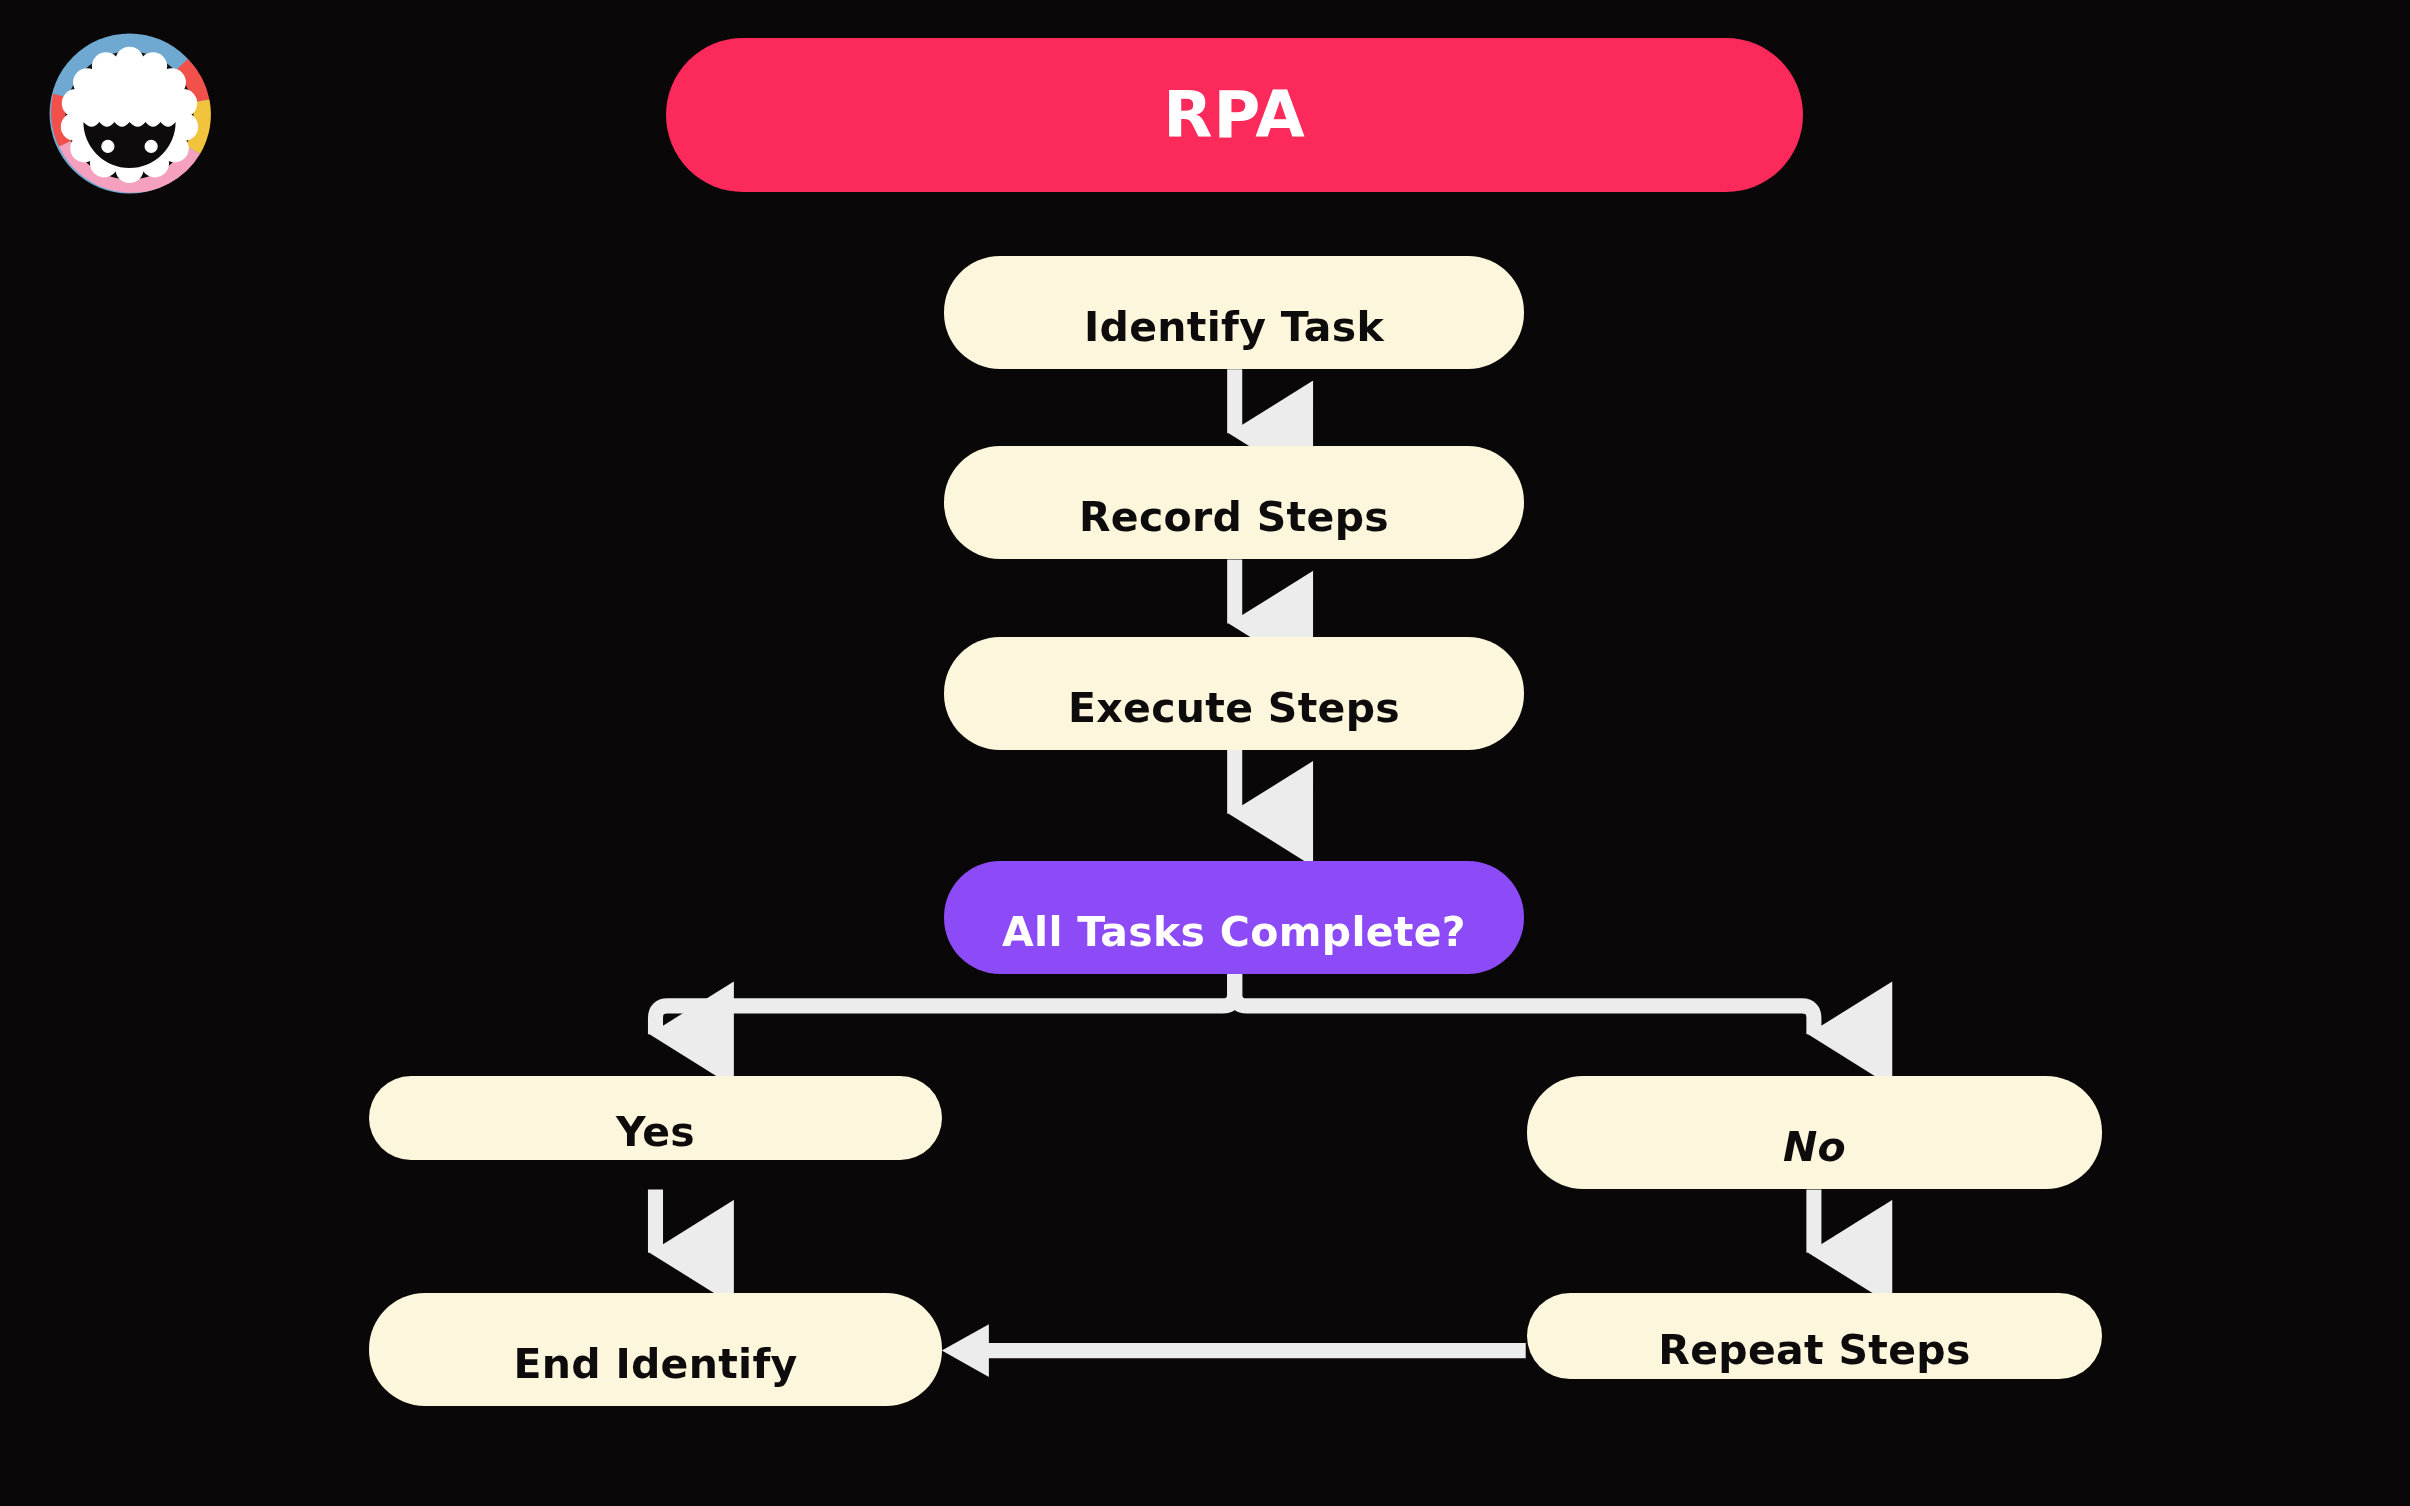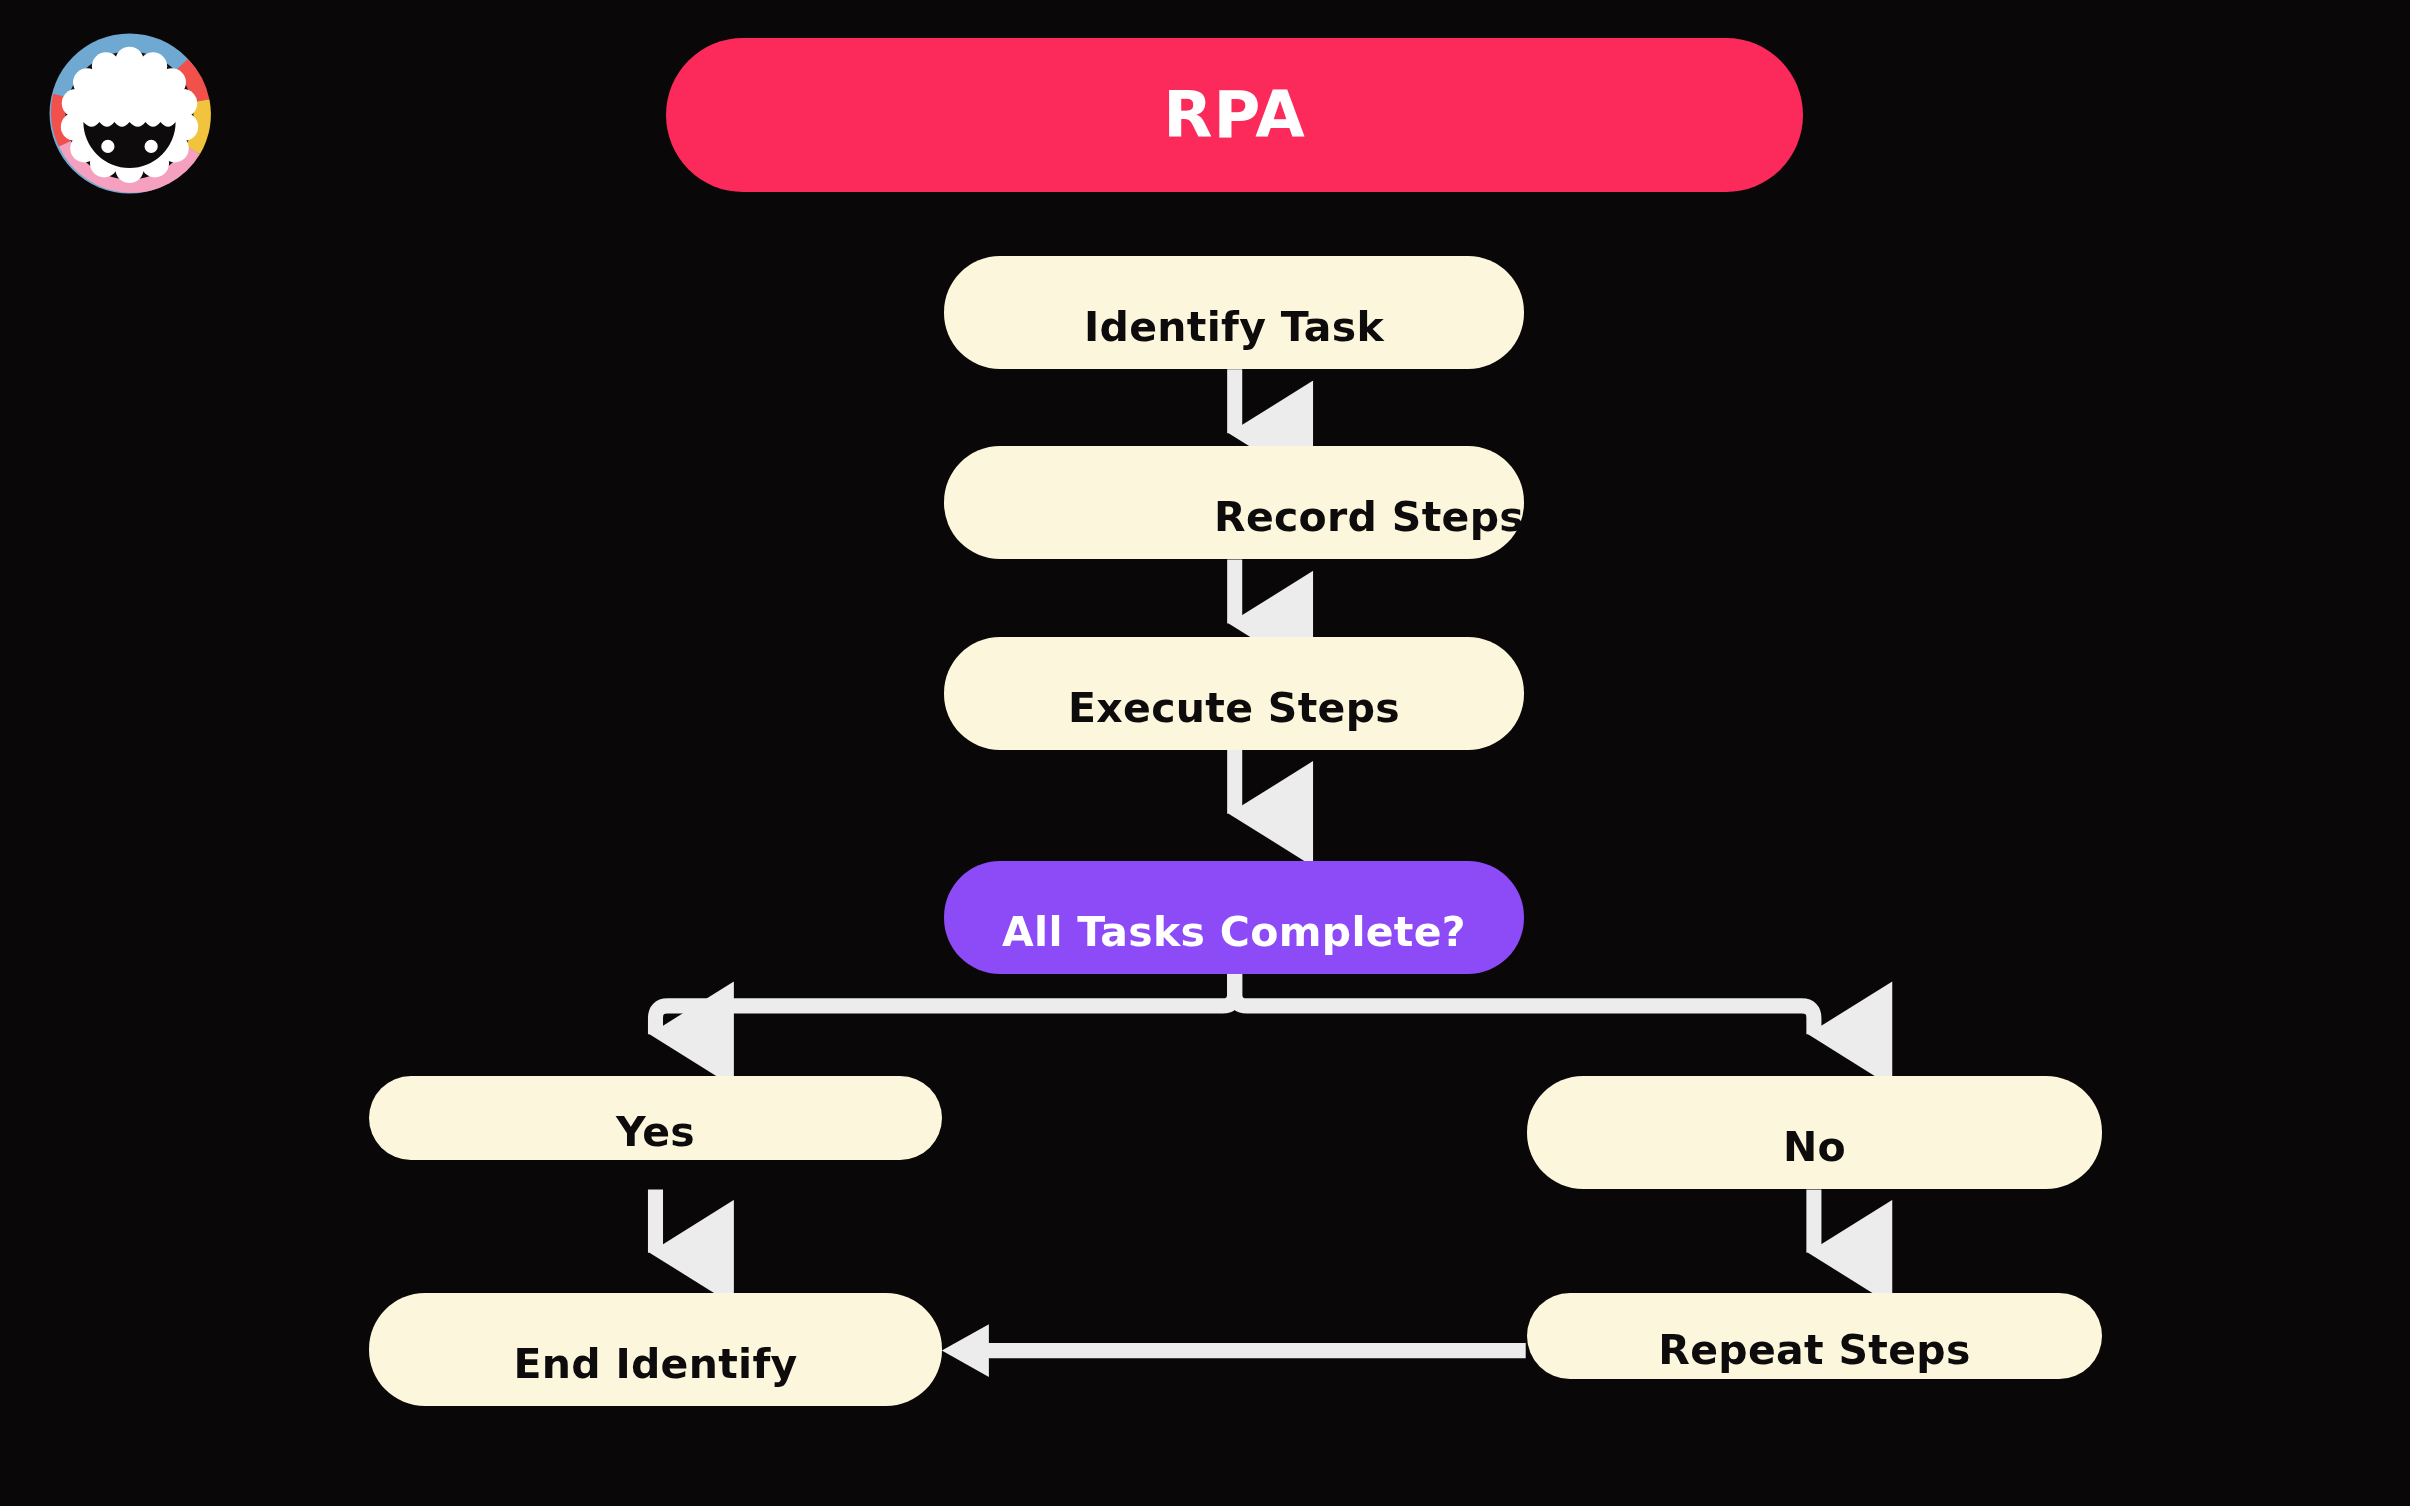--- a/index.html
+++ b/index.html
@@ -176,37 +176,37 @@
         <path d="M1620 1434 L1048 1434" stroke="#ECECEC" stroke-width="16" fill="none"></path>
         <path d="M1000 1434 L1050 1406 L1050 1462 Z" fill="#ECECEC"></path>
       </g>
     </svg>
   </div>
 
   <div class="node cream" style="left:944px; top:256px; width:580px; height:113px;">
     <span class="node-label">Identify Task</span>
   </div>
 
-  <div class="node cream" style="left:944px; top:446px; width:580px; height:113px;justify-content:flex-end;">
+  <div class="node cream" style="left:944px; top:446px; width:580px; height:113px;">
     <span class="node-label">Record Steps</span>
   </div>
 
   <div class="node cream" style="left:944px; top:637px; width:580px; height:113px;">
     <span class="node-label">Execute Steps</span>
   </div>
 
   <div class="node decision" style="left:944px; top:861px; width:580px; height:113px;">
     <span class="node-label">All Tasks Complete?</span>
   </div>
 
   <div class="node cream" style="left:369px; top:1076px; width:573px; height:84px;">
     <span class="node-label">Yes</span>
   </div>
 
-  <div class="node cream" style="left:1527px; top:1076px; width:575px; height:113px;">
+  <div class="node cream" style="left:1527px; top:1076px; width:575px; height:113px;font-style:italic;">
     <span class="node-label">No</span>
   </div>
 
   <div class="node cream" style="left:369px; top:1293px; width:573px; height:113px;">
     <span class="node-label">End Identify</span>
   </div>
 
   <div class="node cream" style="left:1527px; top:1293px; width:575px; height:86px;">
     <span class="node-label">Repeat Steps</span>
   </div>

